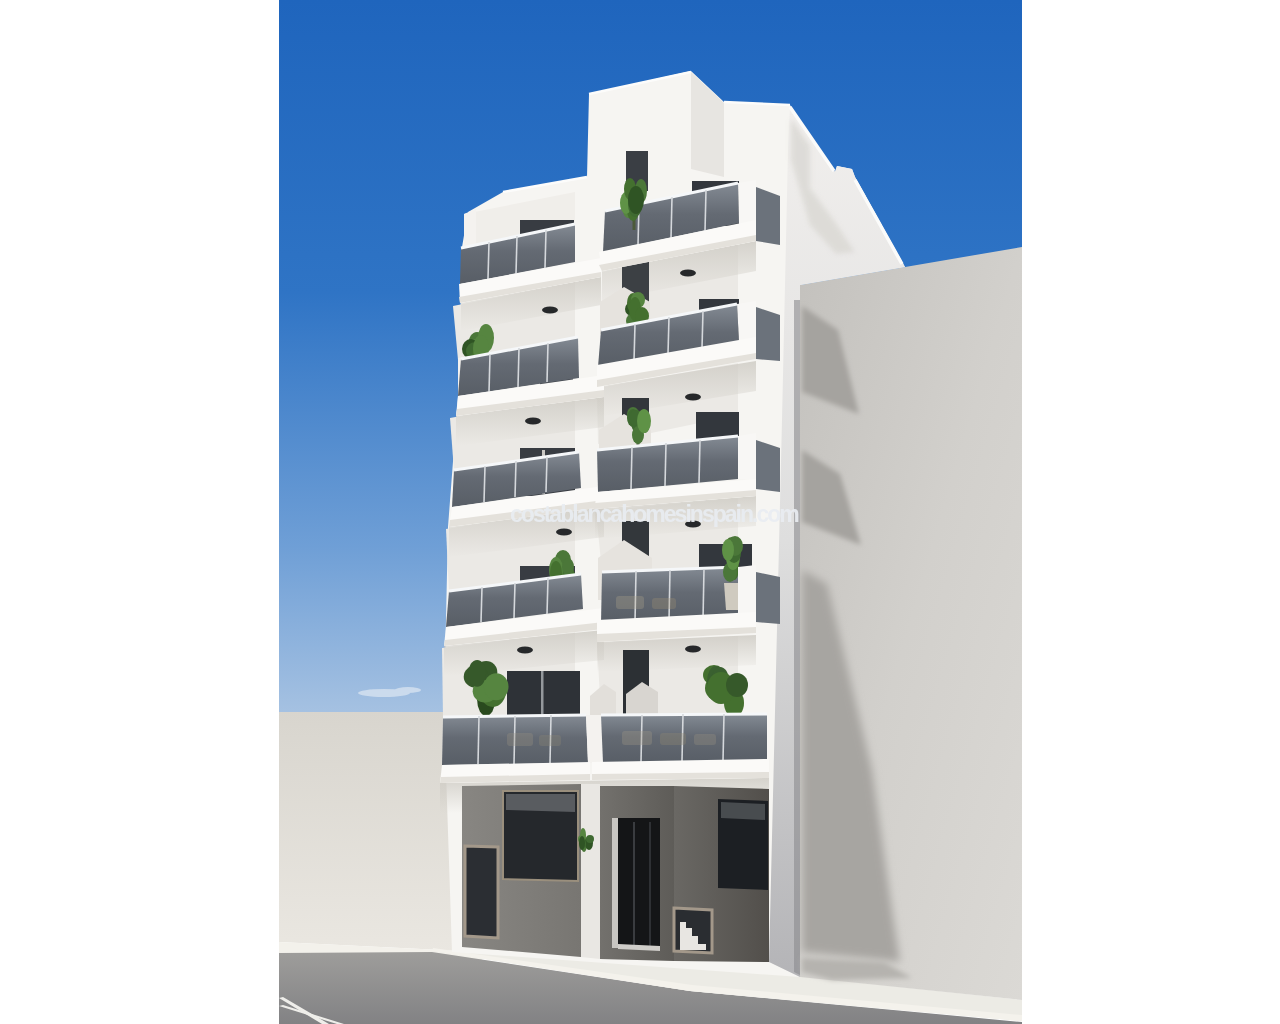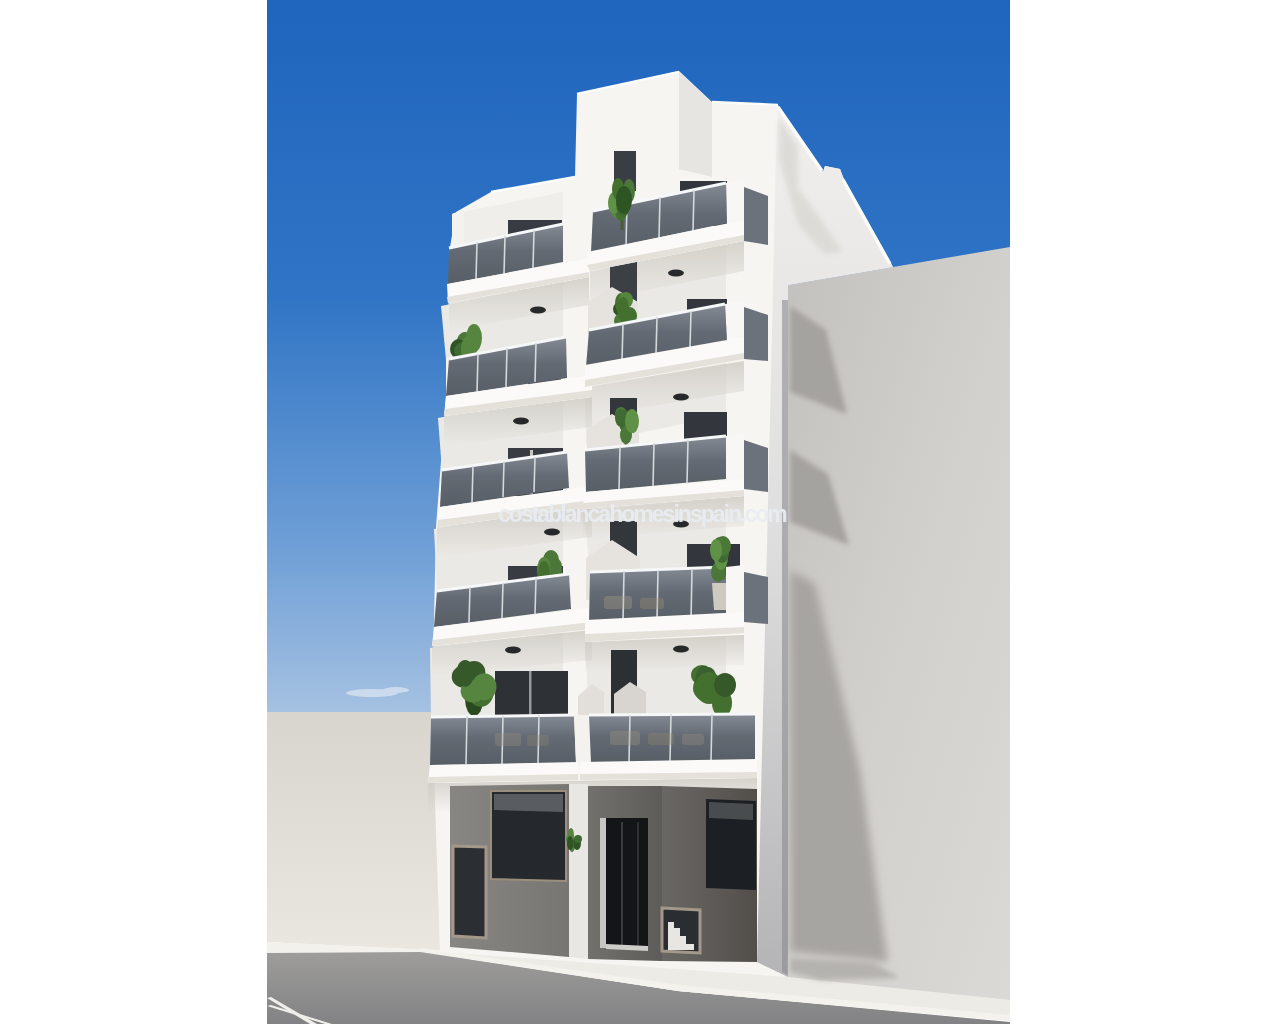--- a/index.html
+++ b/index.html
@@ -1,16 +1,16 @@
 <!DOCTYPE html>
 <html><head>
 <meta charset="utf-8">
 <style>
 html,body{margin:0;padding:0;background:#ffffff;}
-.page{position:relative;width:1175px;height:1024px;overflow:hidden;background:#ffffff;font-family:"Liberation Sans",sans-serif;}
+.page{position:relative;width:1175px;height:1024px;overflow:hidden;background:#ffffff;font-family:"Liberation Sans",sans-serif;margin-left:12px;}
 .page svg{position:absolute;left:0;top:0;display:block;}
 </style>
 </head>
 <body>
 <div class="page">
 <svg width="1280" height="1024" viewBox="0 0 1280 1024" xmlns="http://www.w3.org/2000/svg">
 <defs>
 <linearGradient id="sky" x1="0" y1="0" x2="0" y2="1">
 <stop offset="0" stop-color="#1f65bd"></stop>
 <stop offset="0.4" stop-color="#2f74c5"></stop>

